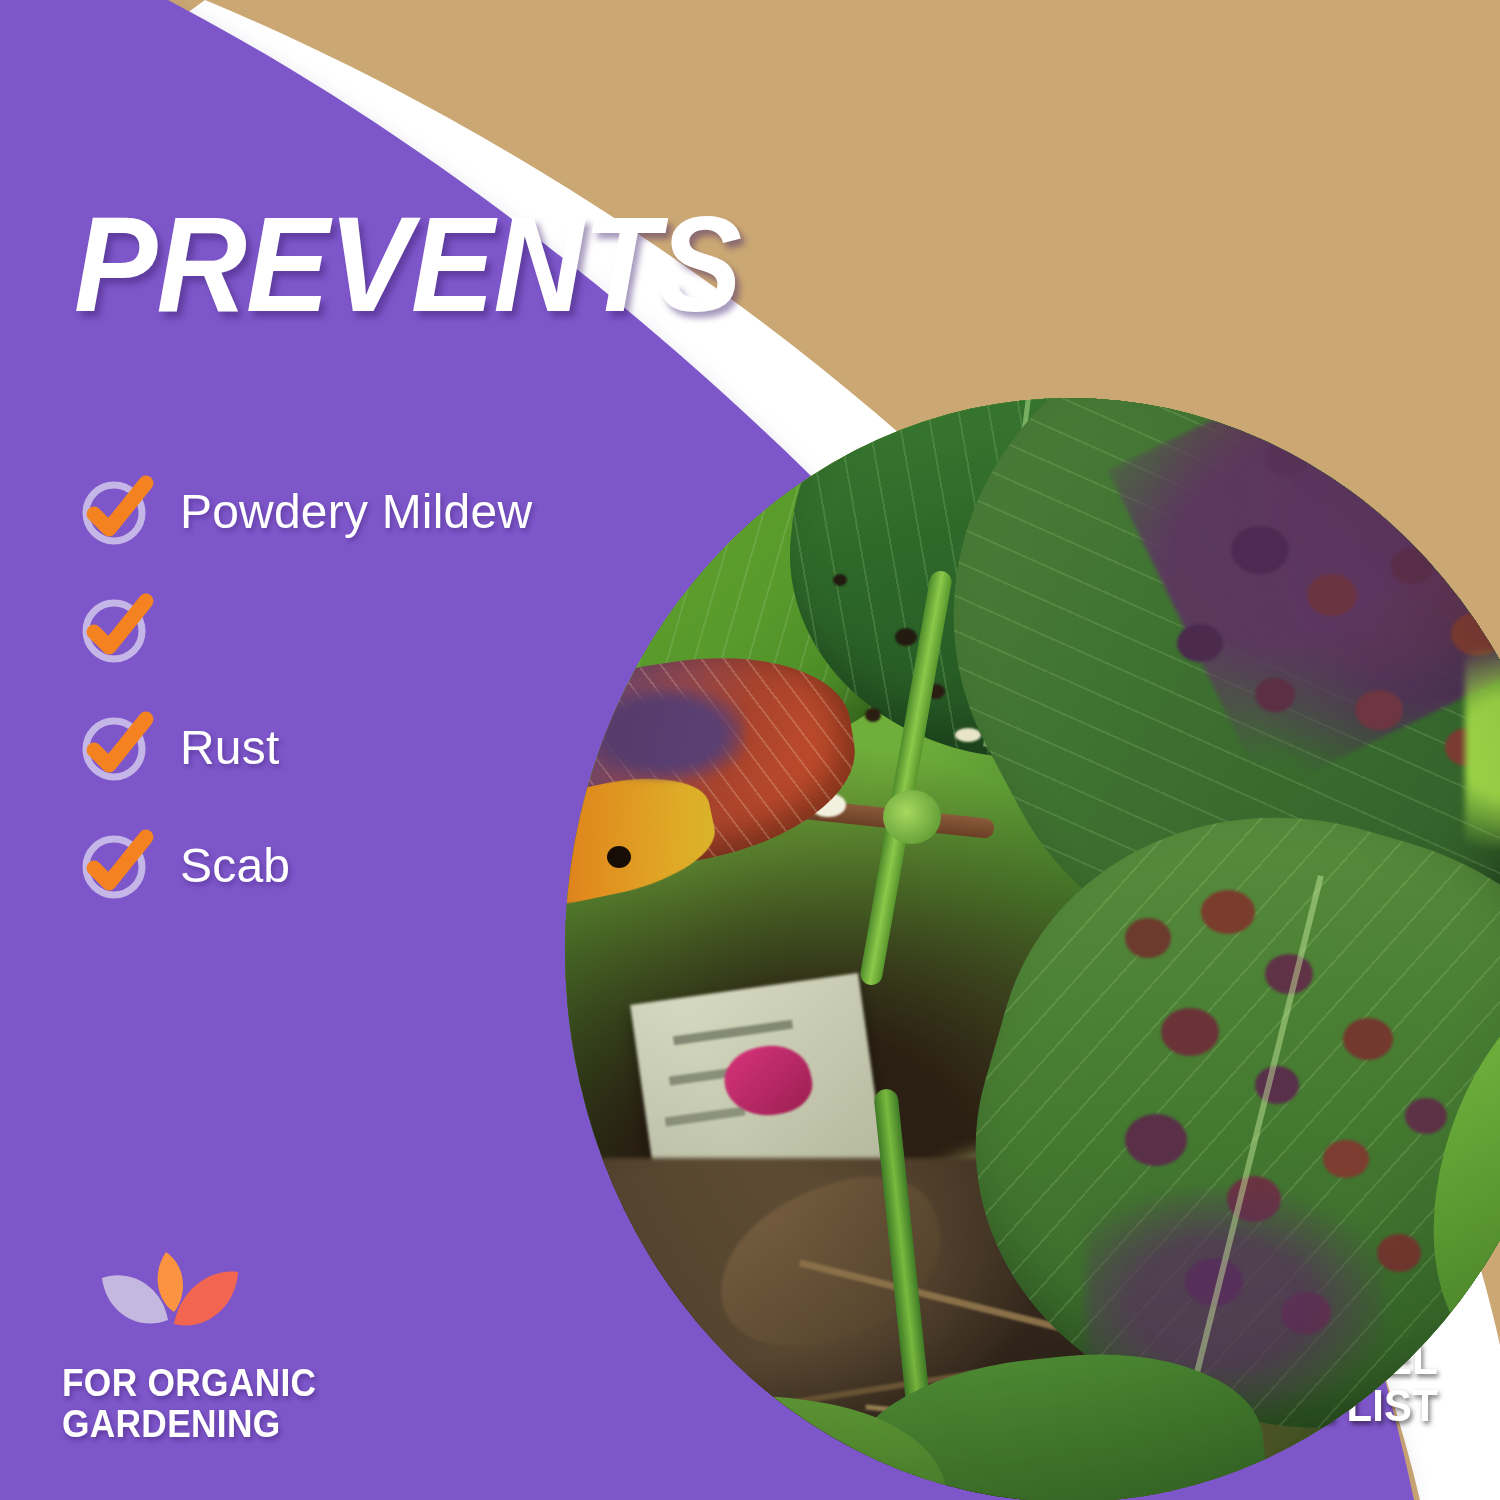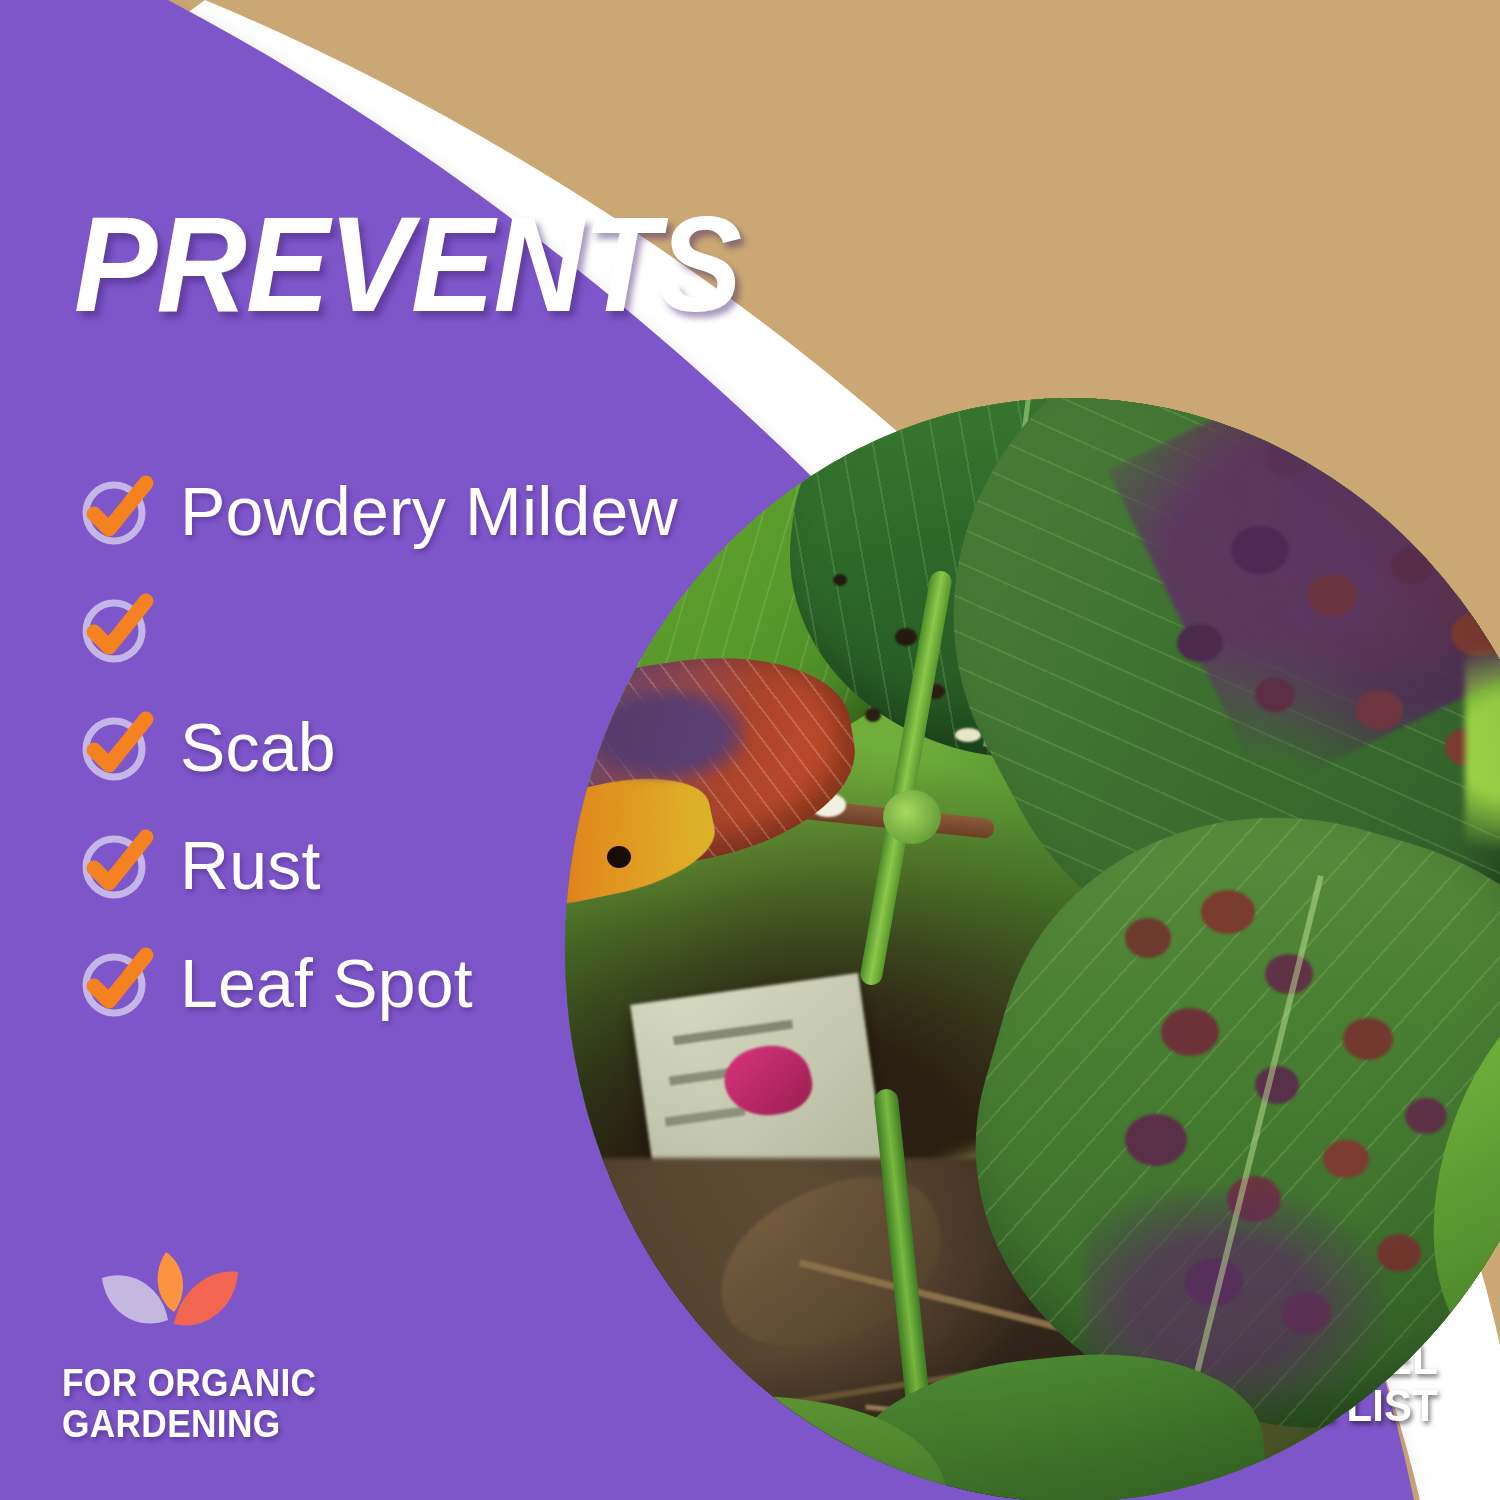--- a/index.html
+++ b/index.html
@@ -52,21 +52,21 @@
   .check-row{
     display:flex;align-items:center;
     height:90px;margin-bottom:28px;
   }
   .check-icon{
     position:relative;width:76px;height:76px;flex:0 0 76px;
     margin-right:26px;
   }
   .check-icon svg{position:absolute;left:0;top:0;overflow:visible;}
   .check-label{
-    font-size:68px;color:#ffffff;font-weight:normal;
+    font-size:48px;color:#ffffff;font-weight:normal;
     text-shadow:2px 3px 5px rgba(55,25,105,0.40);
     white-space:nowrap;letter-spacing:0.2px;
   }
 
   
   .logo{position:absolute;left:62px;top:1250px;width:300px;}
   .logo-mark{position:relative;width:150px;height:105px;margin-left:32px;}
   .logo-mark svg{position:absolute;left:0;top:0;}
   .logo-text{
     margin-top:8px;
@@ -456,42 +456,33 @@
       </span>
     </div>
 
     <div class="check-row">
       <span class="check-icon">
         <svg width="76" height="76" viewBox="0 0 76 76">
           <circle cx="36" cy="40" r="28" fill="none" stroke="#c5b6e8" stroke-width="7"></circle>
           <path d="M 16 41 L 31 56 L 68 10" fill="none" stroke="#f58220" stroke-width="15" stroke-linecap="round" stroke-linejoin="round"></path>
         </svg>
       </span>
-      <span class="check-label">Scab</span>
+      <span class="check-label">Rust</span>
     </div>
 
     <div class="check-row">
       <span class="check-icon">
         <svg width="76" height="76" viewBox="0 0 76 76">
           <circle cx="36" cy="40" r="28" fill="none" stroke="#c5b6e8" stroke-width="7"></circle>
           <path d="M 16 41 L 31 56 L 68 10" fill="none" stroke="#f58220" stroke-width="15" stroke-linecap="round" stroke-linejoin="round"></path>
         </svg>
       </span>
-      <span class="check-label">Rust</span>
-    </div>
-
-    <div class="check-row">
-      <span class="check-icon">
-        <svg width="76" height="76" viewBox="0 0 76 76">
-          <circle cx="36" cy="40" r="28" fill="none" stroke="#c5b6e8" stroke-width="7"></circle>
-          <path d="M 16 41 L 31 56 L 68 10" fill="none" stroke="#f58220" stroke-width="15" stroke-linecap="round" stroke-linejoin="round"></path>
-        </svg>
-      </span>
-      <span class="check-label">Leaf Spot</span>
-    </div>
+      <span class="check-label">Scab</span>
+    </div>
+
 
   </div>
 
   <div class="logo">
     <div class="logo-mark">
       <svg width="150" height="105" viewBox="0 0 150 105">
         <g filter="none">
 
           <path d="M 8 28 C 36 18 68 36 74 70 C 44 82 12 62 8 28 Z" fill="#c5b8e0"></path>
 

